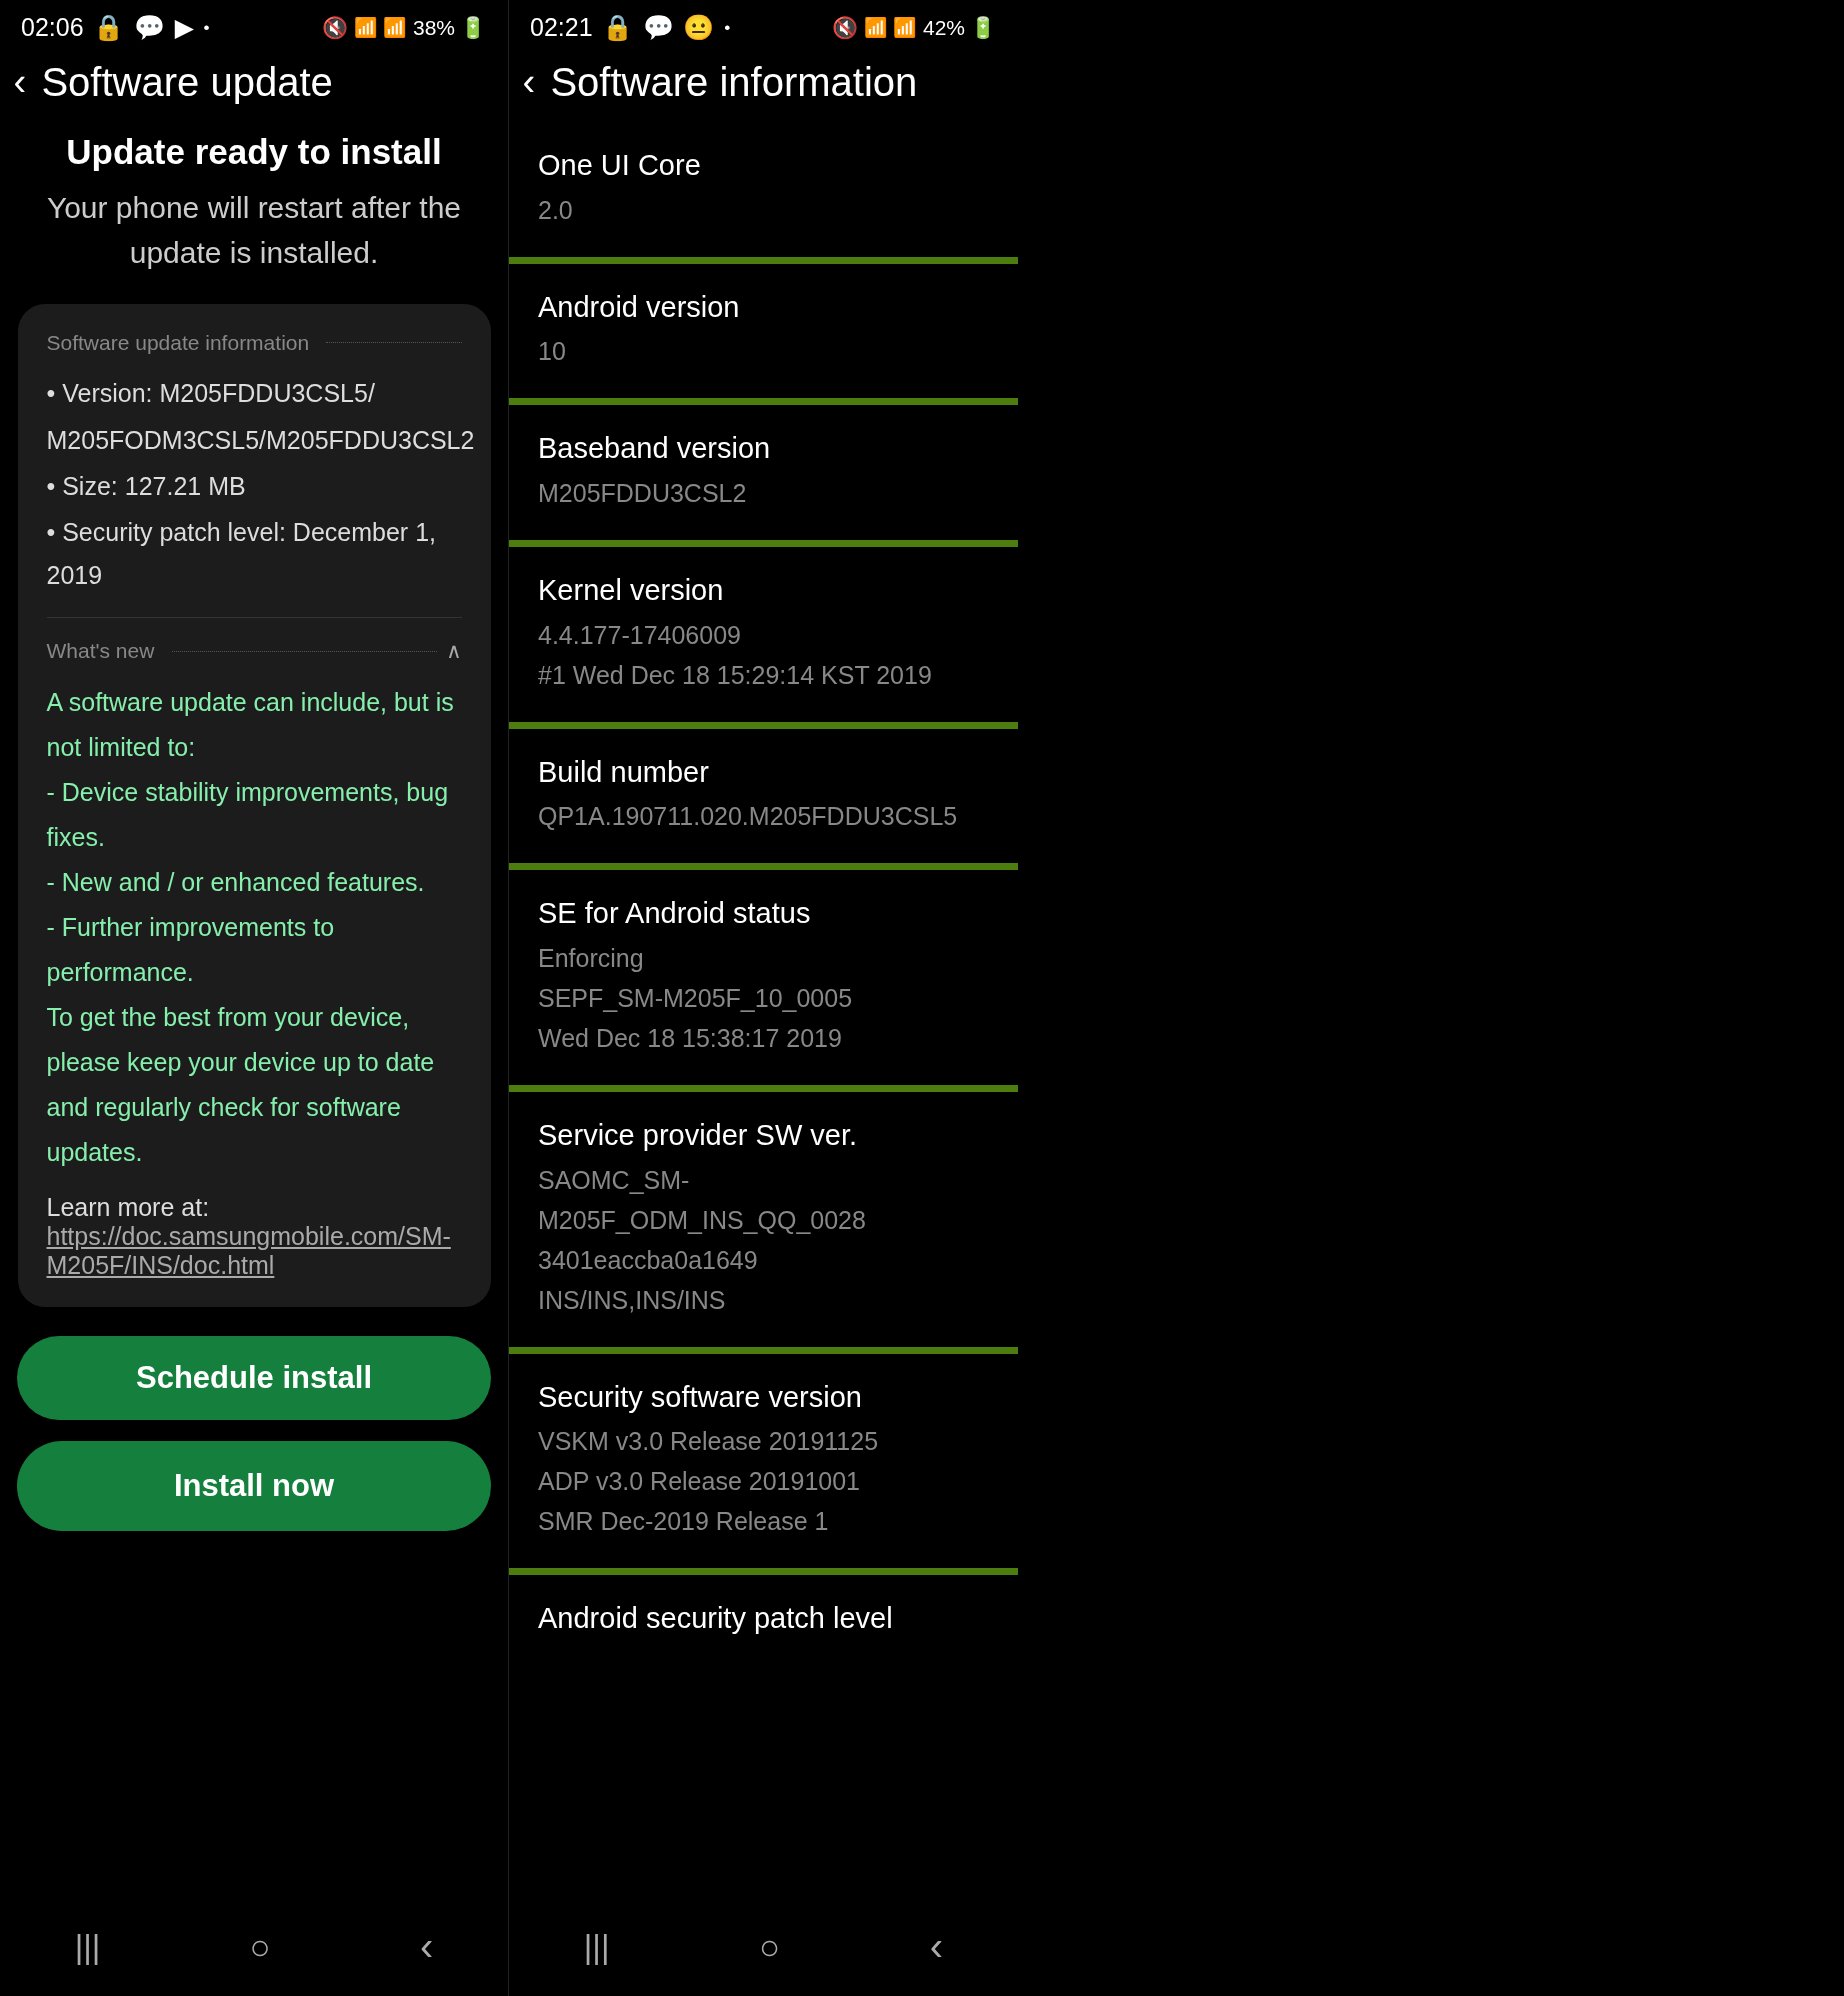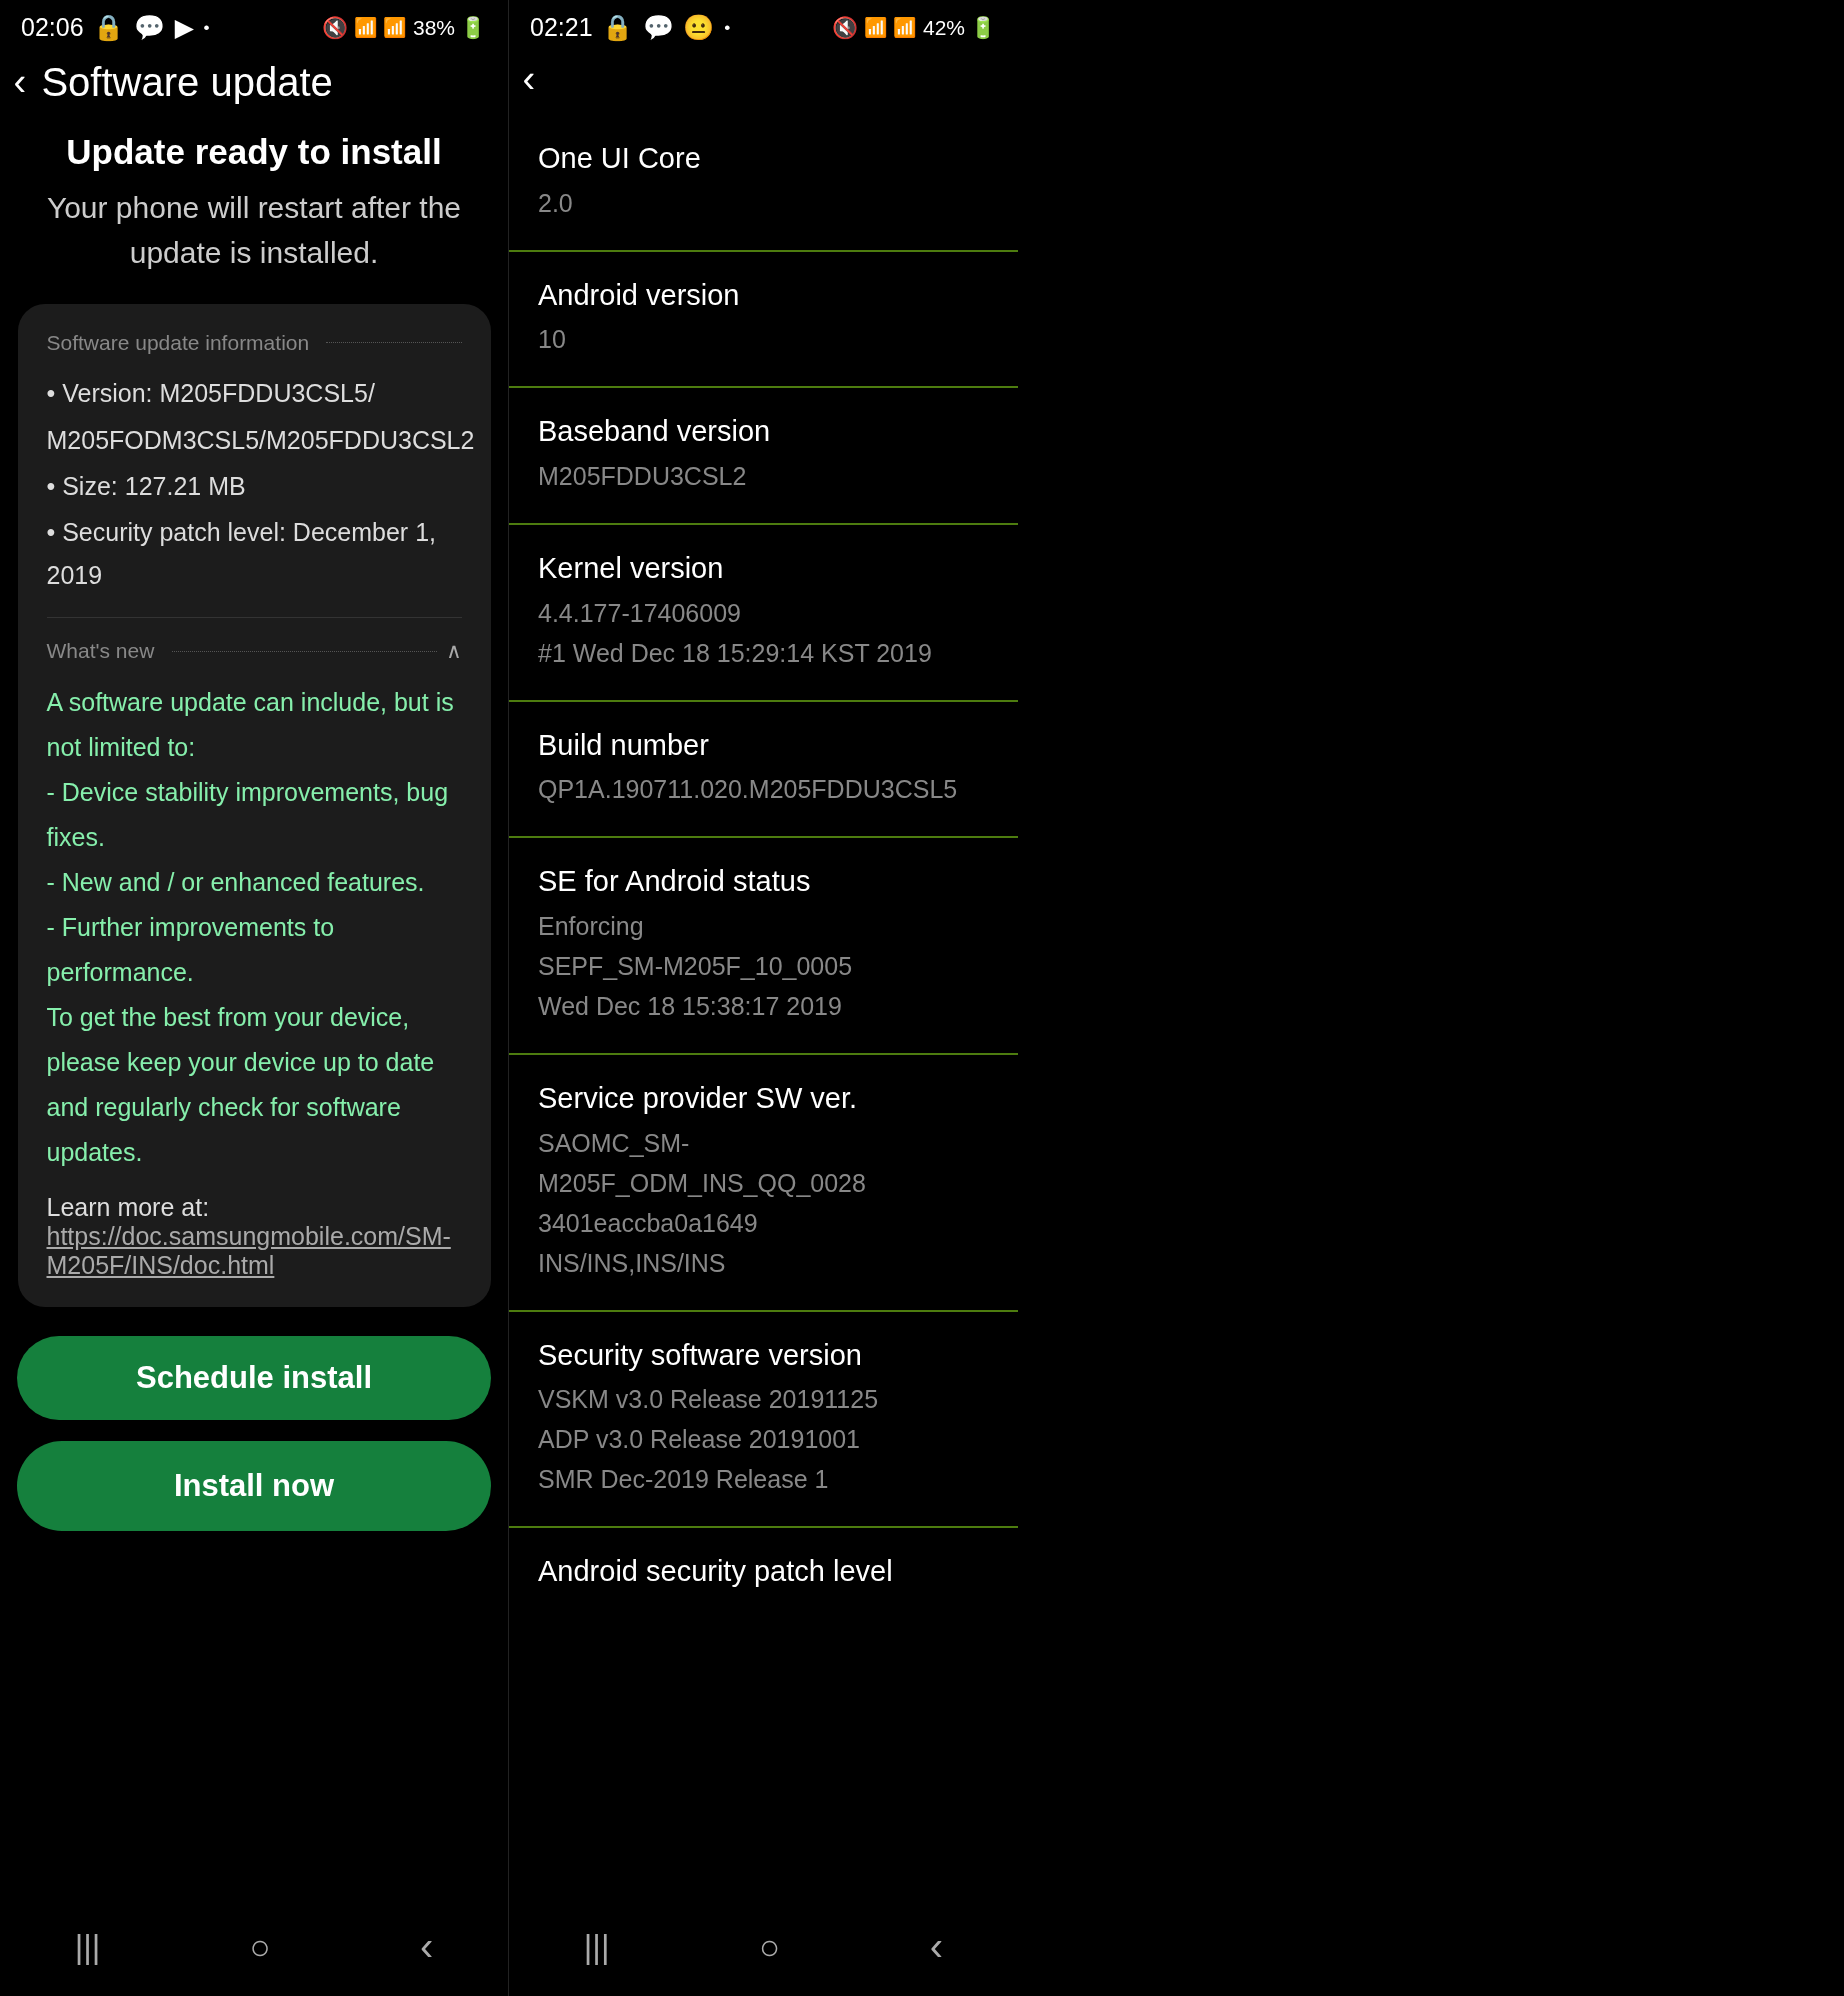--- a/index.html
+++ b/index.html
@@ -194,21 +194,21 @@
       flex: 1;
       overflow: hidden;
       padding: 0 0 0 0;
     }
     .info-list {
       display: flex;
       flex-direction: column;
     }
     .info-row {
       padding: 27px 29px;
-      border-bottom: 2px solid #4d7c0f;
+      border-bottom: 7px solid #4d7c0f;
     }
     .info-row-label {
       color: #fff;
       font-size: 29px;
       font-weight: 500;
       margin-bottom: 7.7px;
     }
     .info-row-value {
       color: #888;
       font-size: 25px;
@@ -309,20 +309,21 @@
       <span>🔇</span>
       <span style="font-size:19px;">📶</span>
       <span style="font-size:19px;">📶</span>
       <span>42%</span>
       <span>🔋</span>
     </div>
   </div>
 
   <div class="top-bar">
     <span class="back-arrow">‹</span>
+    <span class="top-title">Software information</span>
   </div>
 
   <div class="right-content">
     <div class="info-list">
 
       <div class="info-row">
         <div class="info-row-label">One UI Core</div>
         <div class="info-row-value">2.0</div>
       </div>
 

